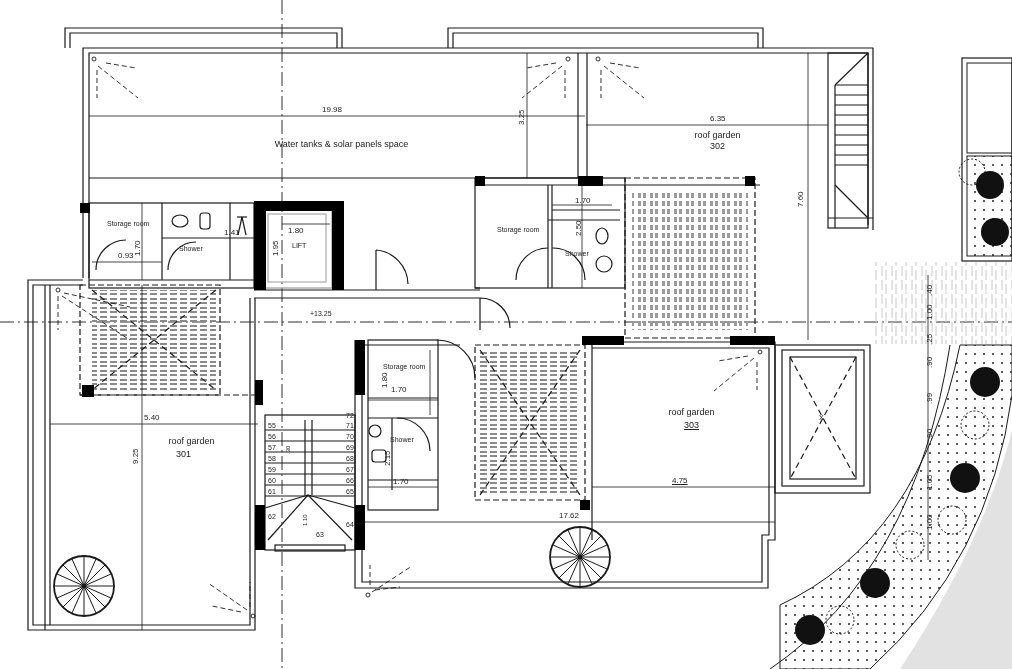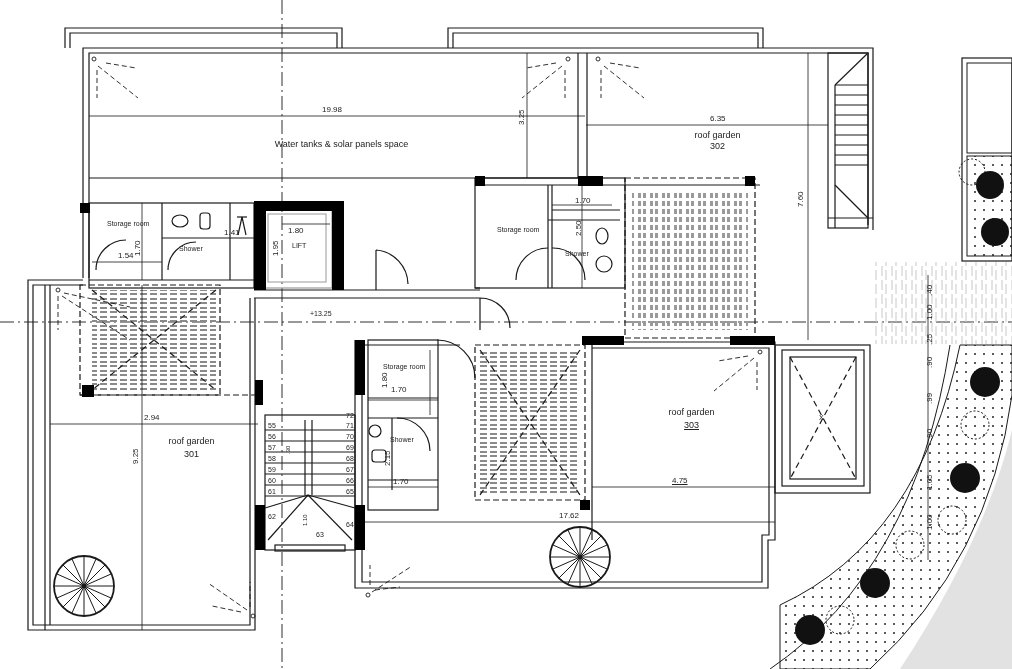--- a/index.html
+++ b/index.html
@@ -270,21 +270,21 @@
     <circle cx="952" cy="520" r="14" stroke-dasharray="2,2"></circle>
     <circle cx="910" cy="545" r="14" stroke-dasharray="2,2"></circle>
     <circle cx="840" cy="620" r="14" stroke-dasharray="2,2"></circle>
     <circle cx="972" cy="172" r="13" stroke-dasharray="2,2"></circle>
   </g>
 </svg>
 
 <div class="lbl room center" style="left:330px;top:140px;">Water tanks &amp; solar panels  space</div>
 
 <div class="lbl room center" style="left:180px;top:437px;">roof garden</div>
-<div class="lbl room center" style="left:180px;top:450px;">301</div>
+<div class="lbl room center" style="left:172px;top:450px;">301</div>
 
 <div class="lbl room center" style="left:706px;top:131px;">roof garden</div>
 <div class="lbl room center" style="left:706px;top:142px;">302</div>
 
 <div class="lbl room center" style="left:680px;top:408px;">roof garden</div>
 <div class="lbl room center" style="left:680px;top:421px;text-decoration:underline;">303</div>
 
 <div class="lbl room-sm" style="left:107px;top:220px;">Storage room</div>
 <div class="lbl room-sm" style="left:497px;top:226px;">Storage room</div>
 <div class="lbl room-sm" style="left:383px;top:363px;">Storage room</div>
@@ -294,24 +294,24 @@
 <div class="lbl room-sm" style="left:390px;top:436px;">Shower</div>
 
 <div class="lbl room-sm" style="left:292px;top:242px;">LIFT</div>
 
 <div class="lbl room-sm" style="left:310px;top:310px;">+13.25</div>
 
 <div class="lbl room-sm" style="left:819px;top:414px;">X</div>
 
 <div class="lbl dim" style="left:322px;top:106px;">19.98</div>
 <div class="lbl dim" style="left:696px;top:115px;margin-left:14px;">6.35</div>
-<div class="lbl dim" style="left:144px;top:414px;">2.94</div>
+<div class="lbl dim" style="left:144px;top:414px;">5.40</div>
 <div class="lbl dim" style="left:672px;top:477px;text-decoration:underline;">4.75</div>
 <div class="lbl dim" style="left:559px;top:512px;">17.62</div>
-<div class="lbl dim" style="left:118px;top:252px;">1.54</div>
+<div class="lbl dim" style="left:118px;top:252px;">0.93</div>
 <div class="lbl dim" style="left:288px;top:227px;">1.80</div>
 <div class="lbl dim" style="left:224px;top:229px;">1.41</div>
 <div class="lbl dim" style="left:575px;top:197px;">1.70</div>
 <div class="lbl dim" style="left:391px;top:386px;">1.70</div>
 <div class="lbl dim" style="left:393px;top:478px;">1.70</div>
 
 <div class="lbl dim-v" style="left:518px;top:125px;">3.25</div>
 <div class="lbl dim-v" style="left:797px;top:207px;">7.60</div>
 <div class="lbl dim-v" style="left:132px;top:464px;">9.25</div>
 <div class="lbl dim-v" style="left:134px;top:256px;">1.70</div>

